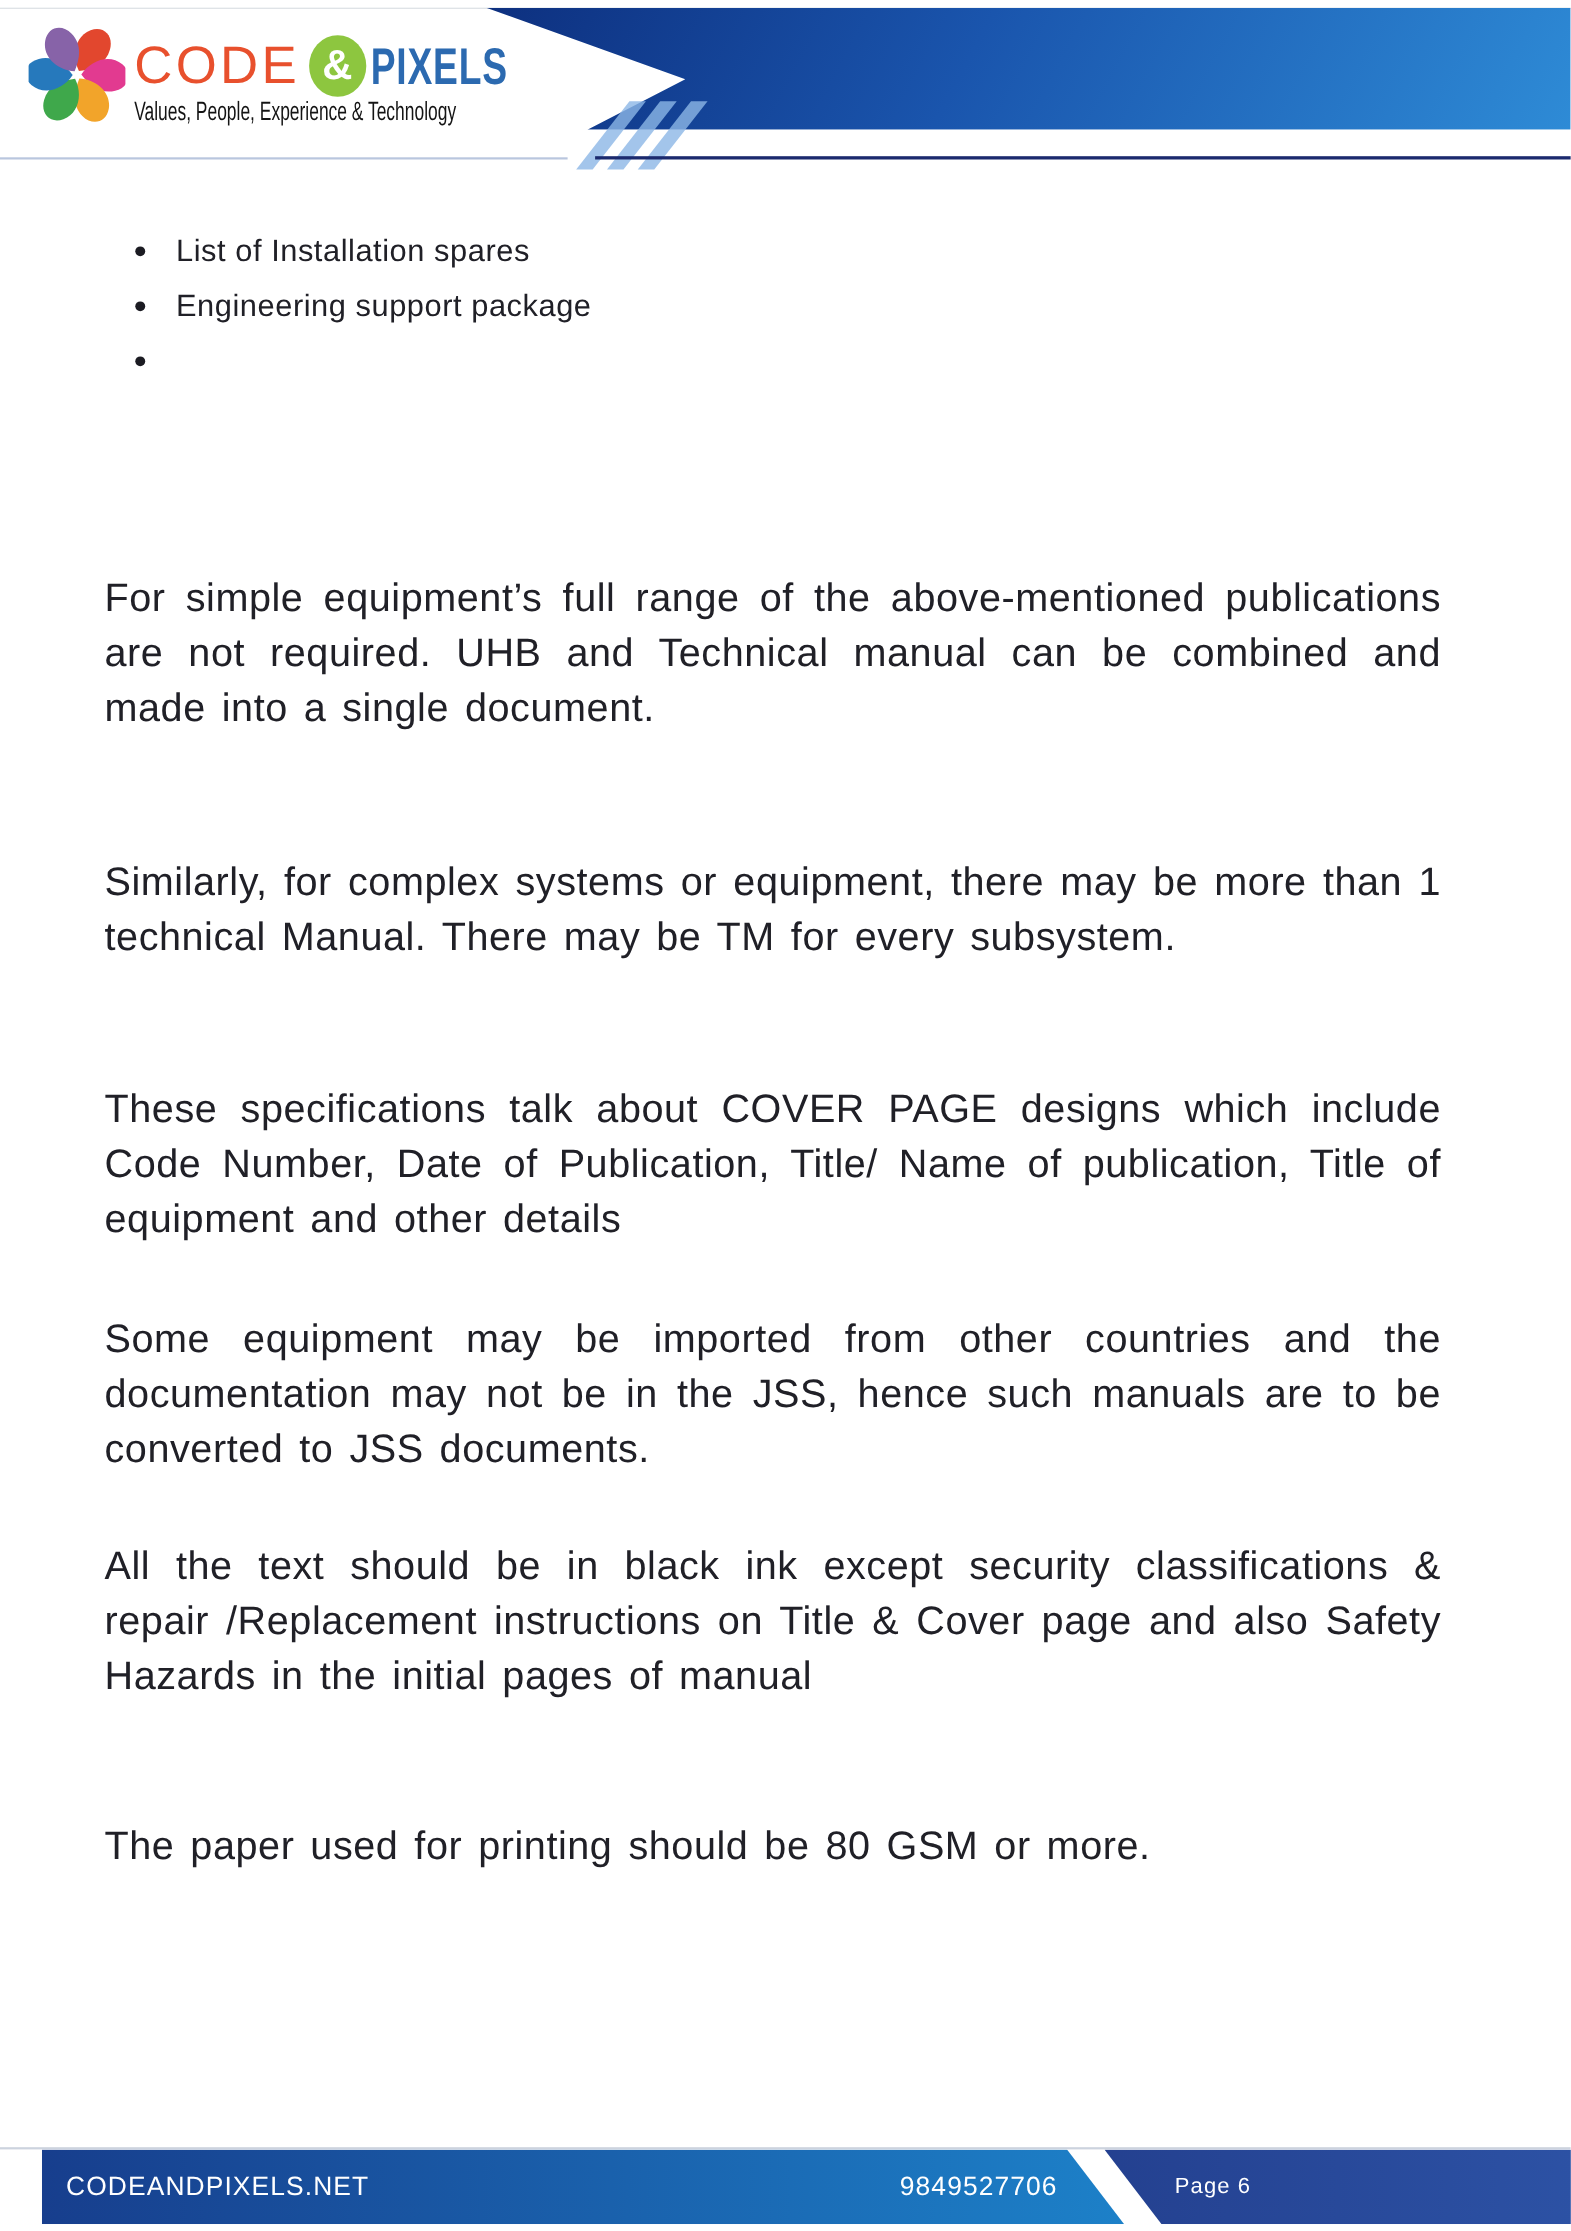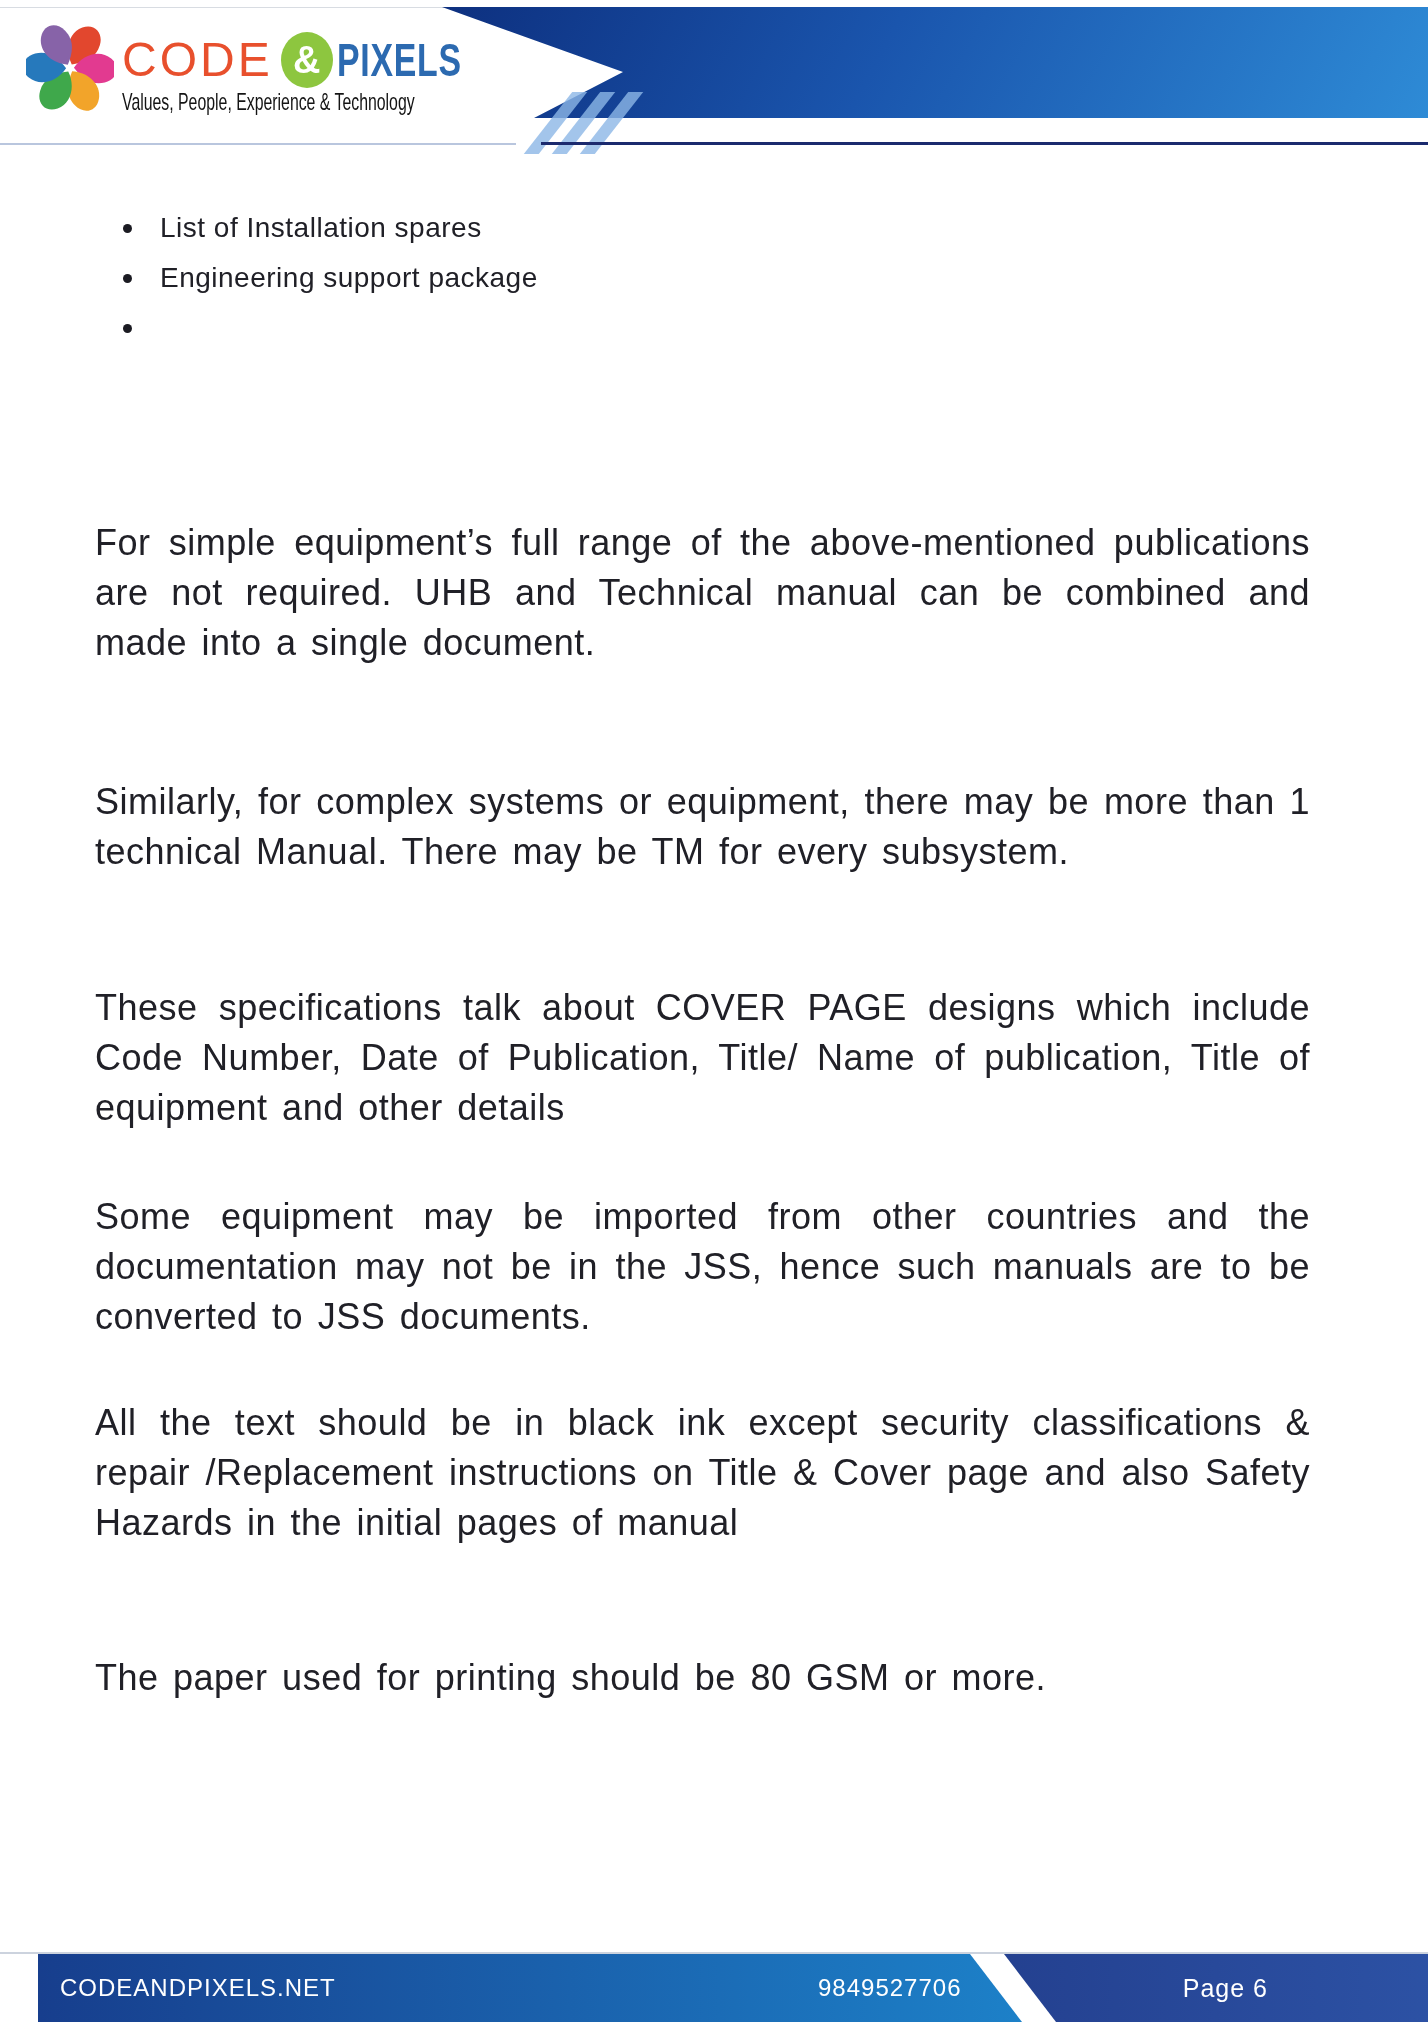--- a/index.html
+++ b/index.html
@@ -72,21 +72,21 @@
   }
   .footer-right-seg {
     position: absolute; top: 0; left: 0; width: 1428px; height: 68px;
     background: linear-gradient(to right, #233f8e 65%, #2d53a6 100%);
     clip-path: polygon(966px 0, 1428px 0, 1428px 68px, 1018px 68px);
   }
   .footer-text { position: absolute; top: 0; height: 68px; line-height: 68px; color: #ffffff; font-size: 24px; letter-spacing: 1px; white-space: nowrap; }
   .footer-site  { left: 22px; }
   .footer-email { left: 312px; text-decoration: underline; text-underline-offset: 5px; color: #ffffff; }
   .footer-phone { left: 780px; }
-  .footer-page  { left: 1030px; width: 200px; text-align: right; font-size: 25px; }
+  .footer-page  { left: 1030px; width: 200px; text-align: left; font-size: 20px; }
 </style>
 </head>
 <body>
 
 <div class="header">
   <div class="top-hairline"></div>
   <div class="header-band"></div>
   <div class="hatch h1"></div>
   <div class="hatch h2"></div>
   <div class="hatch h3"></div>

